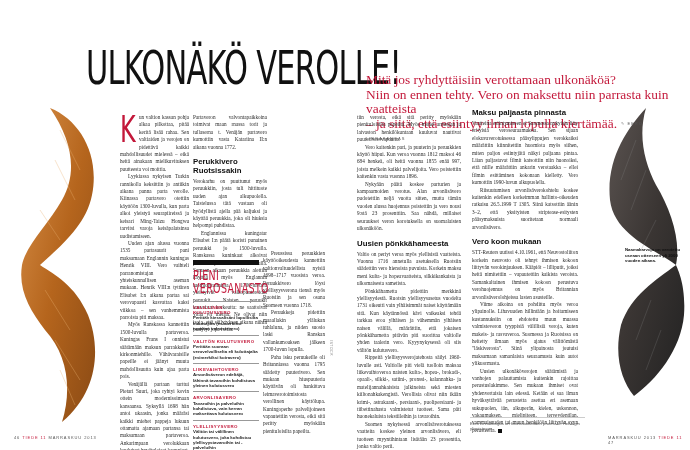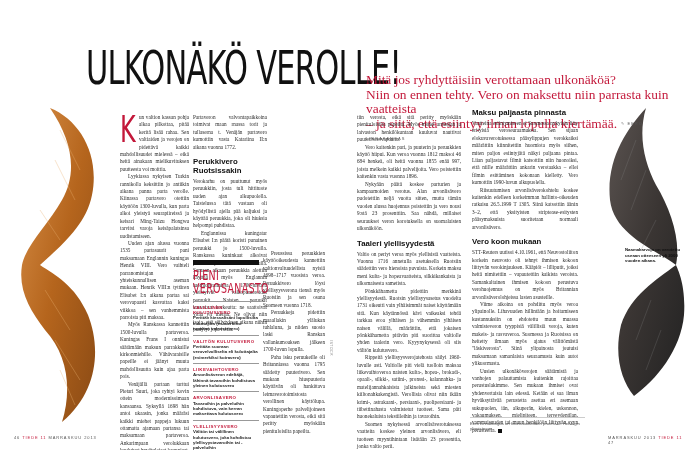--- a/index.html
+++ b/index.html
@@ -125,21 +125,21 @@
   </div>
 
 </div>
 
 <div class="abs sidebar-vert">ISTOCK</div>
 
 <div class="col" style="left:357px;top:114px;width:104px;">
   <p class="first">tiin verosta, eikä sitä peritty myöskään pienituloisilta papeilta. Myös monet armeijan ja laivaston henkilökuntaan kuuluvat nauttivat puuteriverovapautta.</p>
   <p>Vero kaitenkin pari, ja puuterin ja peruukkien käyttö hiipui. Kun veroa vuonna 1812 maksoi 46 684 henkeä, oli heitä vuonna 1855 enää 997, joista melkein kaikki palvelijoita. Vero poistettiin kaitenkin vasta vuonna 1896.</p>
   <p>Nykyään päätä koskee parturien ja kampaamoiden verotus. Alan arvonlisävero pudotettiin neljä vuotta sitten, mutta tämän vuoden alussa huojennus poistettiin ja vero nousi 9:stä 23 prosenttiin. Saa nähdä, millaiset seuraukset veron korotuksella on suomalaisten ulkonäköön.</p>
-  <h3>Taaleri ylellisyydestä</h3>
+  <h3>Uusien pönkkähameesta</h3>
   <p class="first">Valtio on periyt veroa myös ylellisistä vaatteista. Vuonna 1716 annetulla asetuksella Ruotsiin säädettiin vero hienoista puvuista. Korkein maksu meni kulta- ja hopeavaatteista, silkkikankaista ja ulkomaisesta sametista.</p>
   <p>Pönkkähametta pidettiin merkkinä ylellisyydestä. Ruotsin ylellisyysasetus vuodelta 1731 oikeutti vain ylhäisimmät naiset käyttämään sitä. Kun käytännössä kävi vaikeaksi tehdä tarkkaa eroa ylhäisen ja vähemmän ylhäisen naisen välillä, määrättiin, että jokaisen pönkkähametta pitävän piti suorittaa valtiolle yhden taalerin vero. Kyyynykysessä oli siis välitön kulutusvero.</p>
   <p>Rippeitä ylellisyysverojatehosta säilyi 1960-luvulle asti. Valtiolle piti vielä tuolloin maksaa liikevaihtoveroa naisten kulta-, hopea-, brokadi-, opaali-, silkki-, satiini-, pronssi-, kalannahka- ja matelijannahkaisista jalkineista sekä miesten kiiltonahkakengistä. Verollisia olivat niin ikään krimi-, astrakaani-, persiaani-, puolipersiaani- ja tiibettinahasta valmistetut tuotteet. Sama päti huonekaluista tekstiileihin ja tavaroihin.</p>
   <p>Suomen nykyisessä arvonlisäverotuksessa vaatteita koskee yleinen arvonlisävero, eli tuotteen myyntihintaan lisätään 23 prosenttia, jonka valtio perii.</p>
 </div>
 
 <div class="col" style="left:472px;top:108px;width:106px;">
   <h3 style="margin-top:0">Maksu paljaasta pinnasta</h3>
   <p class="first">Vaatteitta esiintymiseen ei Suomessa nykyisin liity erityisiä veroseuraamuksia. Sen sijaan elokuvaverotuksessa pääsylippujen verokkaiksi määrättiin kiinnitettiin huomiota myös siihen, miten paljon esiintyjätä näkyi paljaana pintaa. Liian paljastavat filmit katsottiin niin huonoiksi, että niille määrättiin ankarin verotaakka – ellei filmin esittäminen kokonaan kielletty. Vero kumottiin 1990-luvun alkupuolella.</p>
   <p>Riisuutumisen arvonlisäverokohtelu koskee kuitenkin edelleen korkeimman hallinto-oikeuden ratkaisu 26.5.1999 T 1305. Siinä katsottiin äänin 3–2, että yksityisten striptease-esitysten pääsymaksuista suoritetaan normaali arvonlisävero.</p>

